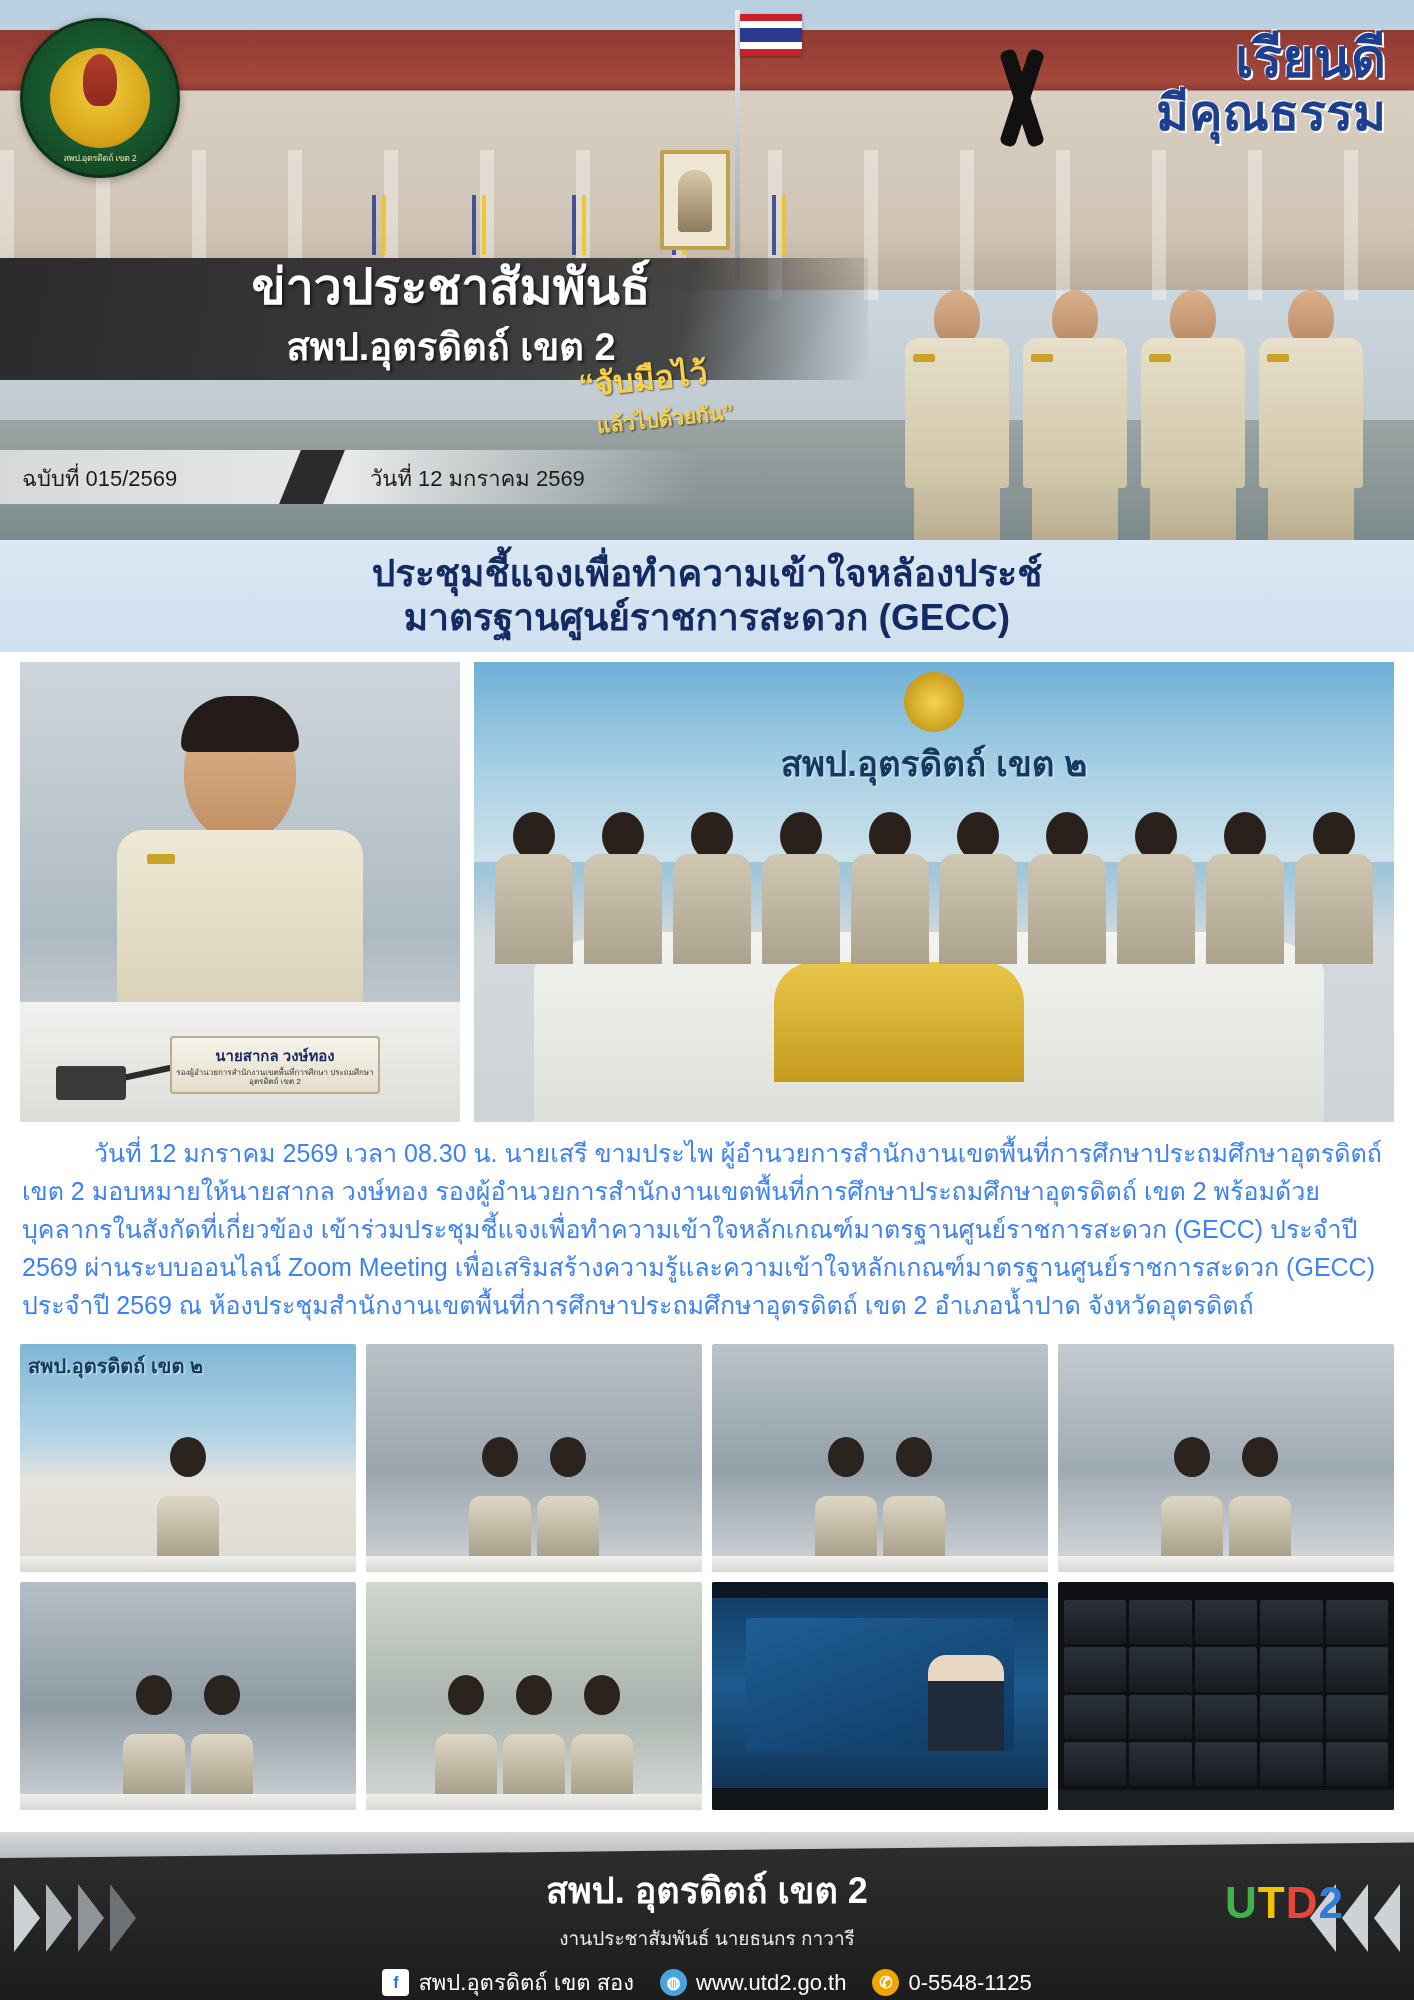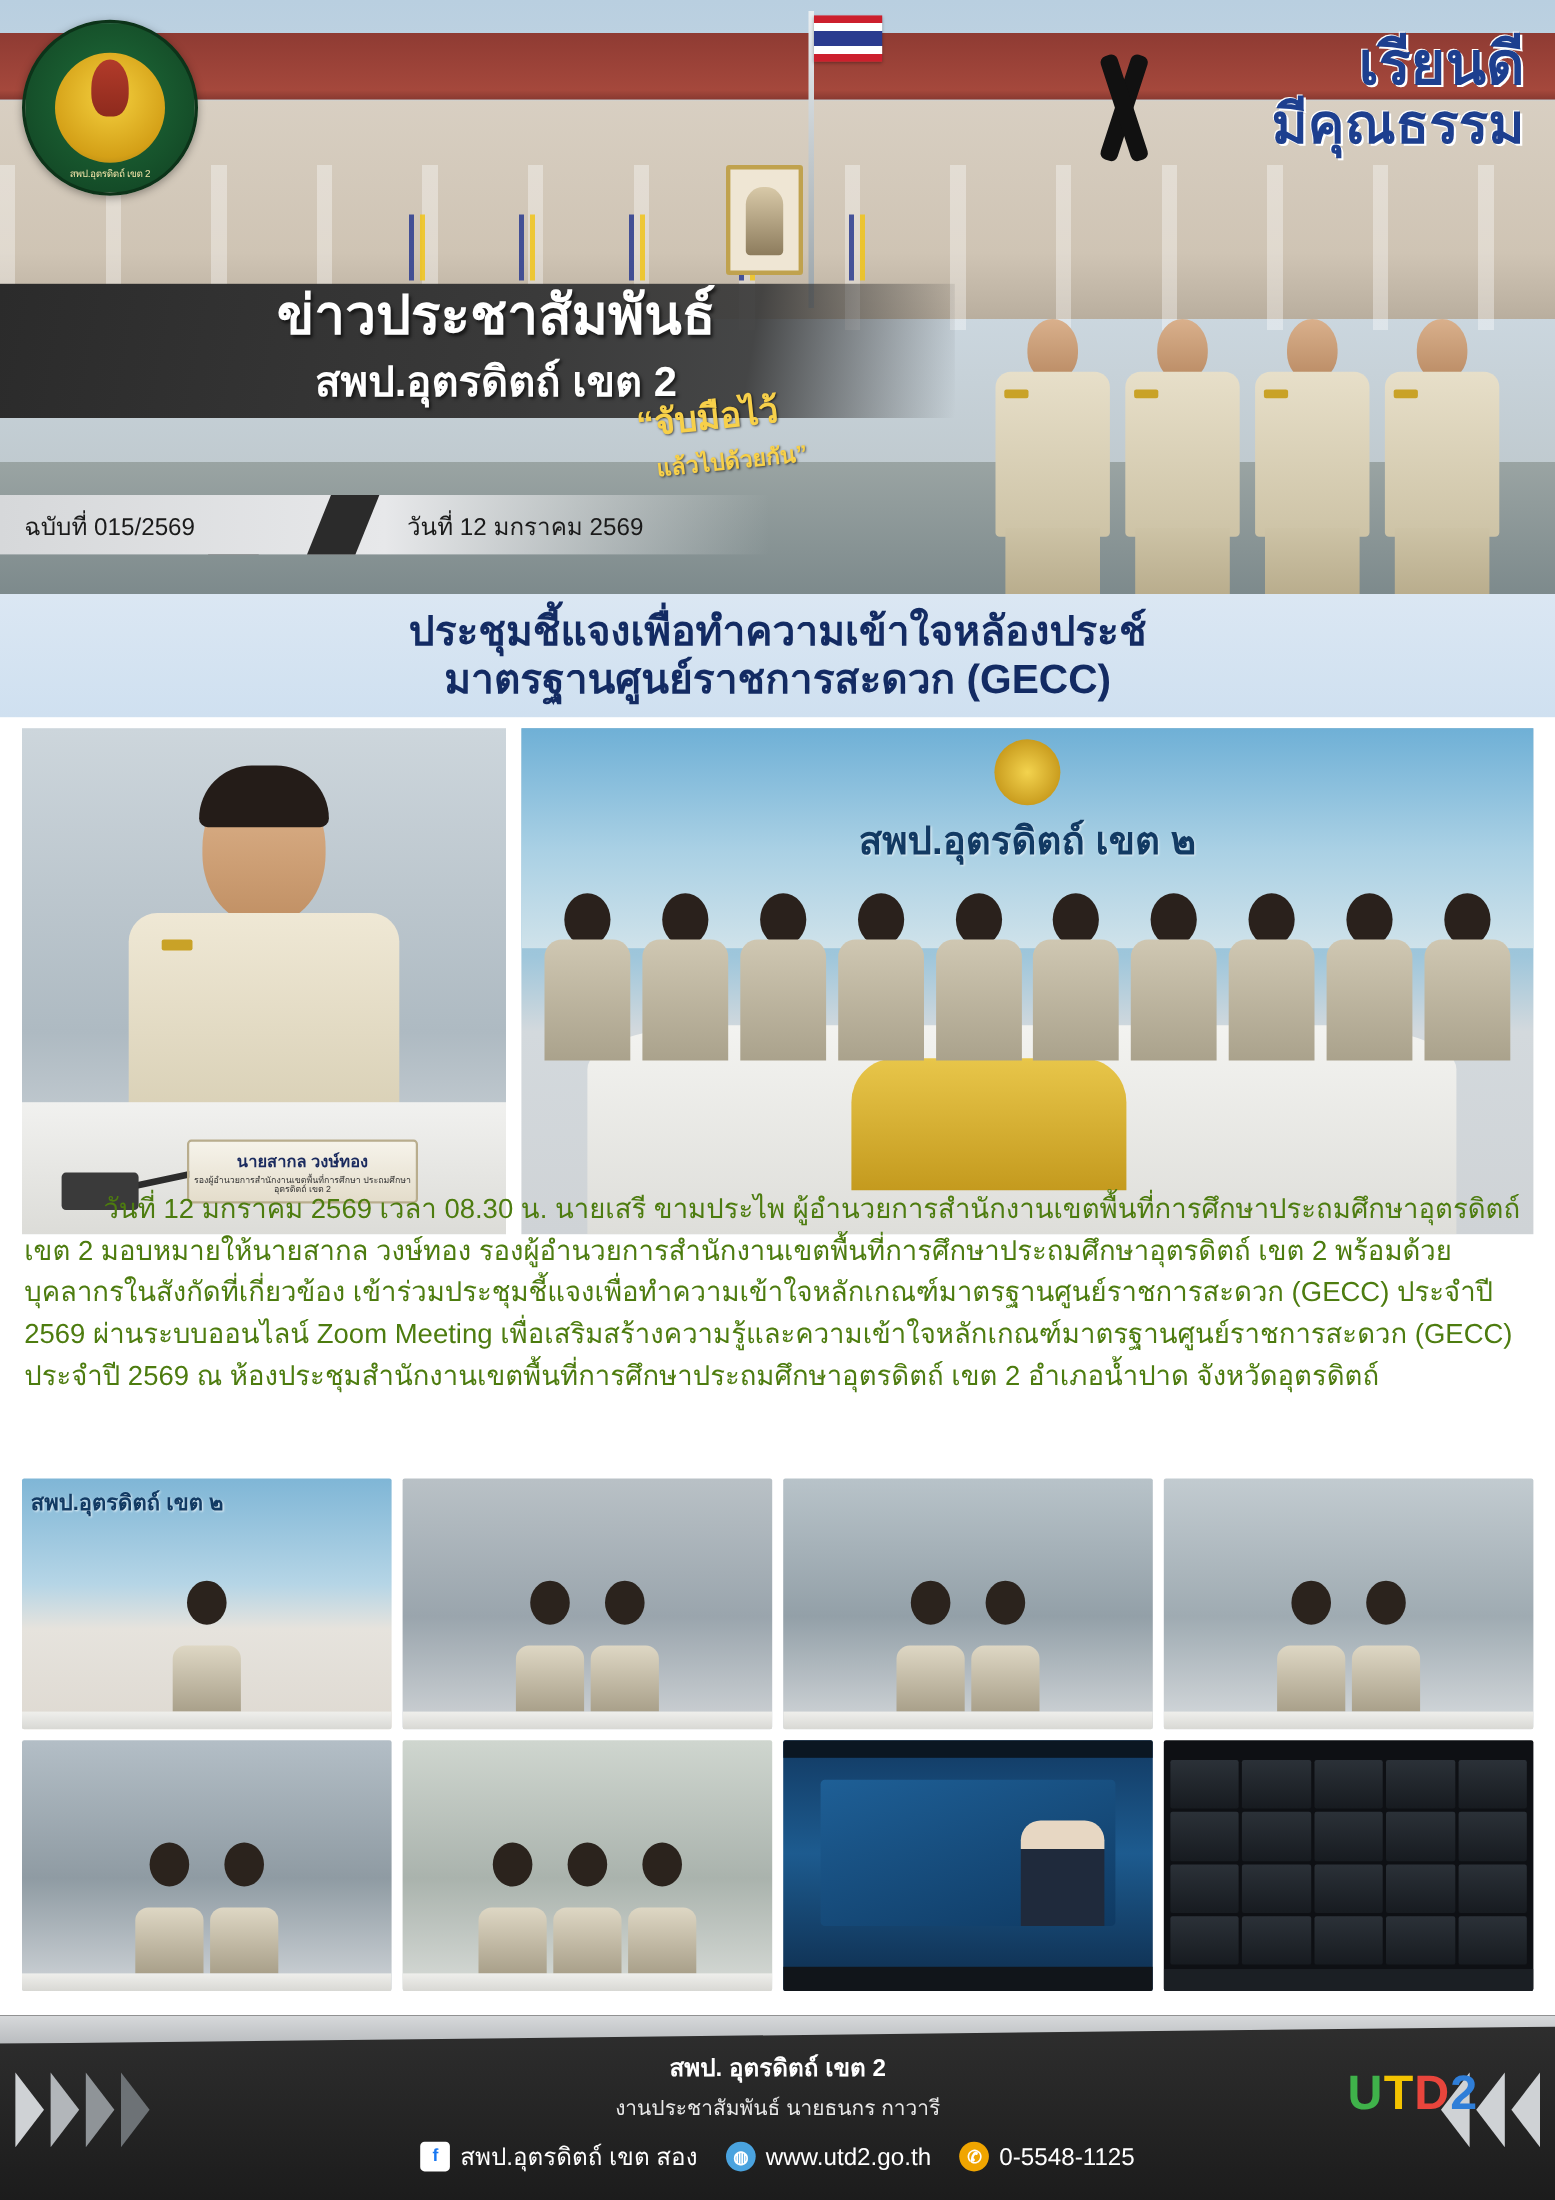--- a/index.html
+++ b/index.html
@@ -267,22 +267,22 @@
     background: linear-gradient(180deg,#e8c64a,#c49a1e);
     border-radius: 40px 40px 0 0;
   }
   .pr-people { position: absolute; left: 20px; top: 150px; width: 880px; height: 180px; display:flex; gap: 8px; }
   .pr-people .p { width: 84px; position: relative; }
   .pr-people .p .h { position:absolute; left:50%; transform:translateX(-50%); top:0; width:42px; height:48px; border-radius:50%; background:#2a211c; }
   .pr-people .p .b { position:absolute; left:50%; transform:translateX(-50%); top:42px; width:78px; height:110px; border-radius:16px 16px 0 0; background:linear-gradient(180deg,#cfc7b2,#aaa28c); }
 
   
   .bodytext {
-    position: absolute; left: 22px; top: 1080px; width: 1370px;
-    font-size: 25px; line-height: 1.52; color: #4d7c0f; text-align: left;
+    position: absolute; left: 22px; top: 1134px; width: 1370px;
+    font-size: 25px; line-height: 1.52; color: #3b82f6; text-align: left;
   }
   .bodytext p { text-indent: 72px; }
 
   
   .grid {
     position: absolute; left: 20px; top: 1344px; width: 1374px; height: 466px;
     display: grid; grid-template-columns: repeat(4, 1fr); grid-template-rows: repeat(2, 1fr);
     gap: 10px;
   }
   .cell { position: relative; overflow: hidden; border-radius: 2px; background: #cdd3d7; }
@@ -349,21 +349,21 @@
     position: absolute; right: 14px; top: 52px; display: flex; gap: 6px;
   }
   .chevrons-right span {
     width: 0; height: 0; border-top: 34px solid transparent; border-bottom: 34px solid transparent;
     border-right: 26px solid #cfd2d5;
   }
   .footer-center {
     position: absolute; left: 50%; transform: translateX(-50%); top: 30px;
     text-align: center; color: #fff; width: 840px;
   }
-  .footer-center .f1 { font-size: 22px; font-weight: bold; }
+  .footer-center .f1 { font-size: 36px; font-weight: bold; }
   .footer-center .f2 { font-size: 19px; margin-top: 4px; color: #e8e8e8; }
   .footer-contacts {
     margin-top: 12px; display: flex; align-items: center; justify-content: center; gap: 26px;
     font-size: 22px; color: #fff;
   }
   .footer-contacts .item { display: flex; align-items: center; gap: 9px; }
   .ic {
     width: 27px; height: 27px; border-radius: 50%; display: inline-flex;
     align-items: center; justify-content: center; font-size: 16px; font-weight: bold;
     color: #1c1c1c; background: #ffffff; flex: 0 0 auto;

